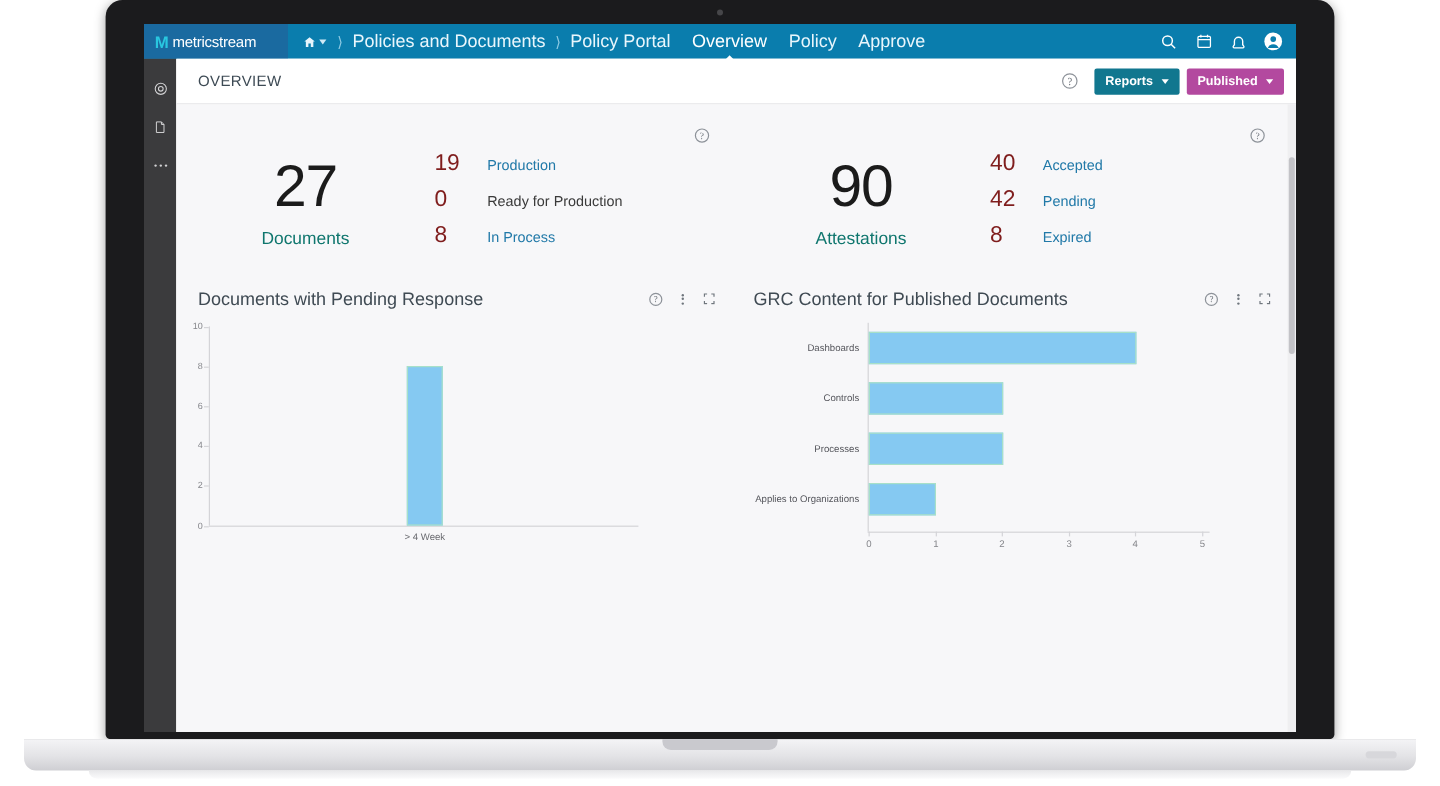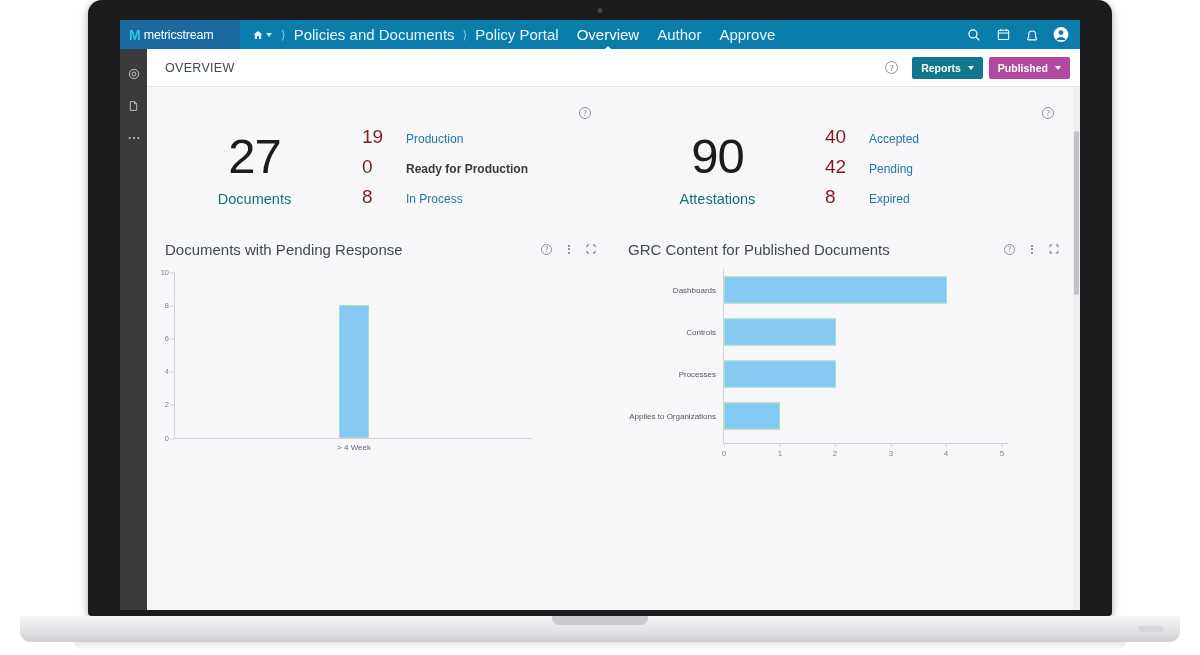--- a/index.html
+++ b/index.html
@@ -345,21 +345,21 @@
     width: 34px;
     text-align: left;
     font-size: 19px;
     color: #7f1d1d;
     margin-right: 10px;
   }
   .kpi-item-label {
     font-size: 12px;
     color: #2179a8;
   }
-  .kpi-item-label.plain { color: #3a3a3a; font-weight: bold; }
+  .kpi-item-label.plain { color: #3a3a3a; }
 
   
   .charts-row {
     position: absolute;
     left: 0; top: 148px;
     width: 926px;
     display: flex;
   }
   .panel {
     width: 463px;
@@ -534,21 +534,21 @@
             <svg width="10" height="10" viewBox="0 0 16 16" fill="currentColor">
                 <path d="M8 1.5 1 7.2h2v7.3h3.4V9.9h3.2v4.6H13V7.2h2z"></path>
               </svg>
             <span class="caret" style="border-top-color:#cfe9f5;"></span>
           </span>
           <span class="nav-sep">⟩</span>
           <span class="nav-link">Policies and Documents</span>
           <span class="nav-sep">⟩</span>
           <span class="nav-link">Policy Portal</span>
           <span class="nav-link active spaced">Overview</span>
-          <span class="nav-link">Author</span>
+          <span class="nav-link">Policy</span>
           <span class="nav-link spaced">Approve</span>
         </div>
 
         <div class="nav-right">
           <span class="nav-icon">
             <svg width="14" height="14" viewBox="0 0 16 16" fill="none" stroke="currentColor" stroke-width="1.4">
                 <circle cx="6.8" cy="6.8" r="4.6"></circle>
                 <line x1="10.2" y1="10.2" x2="14" y2="14"></line>
               </svg>
           </span>

